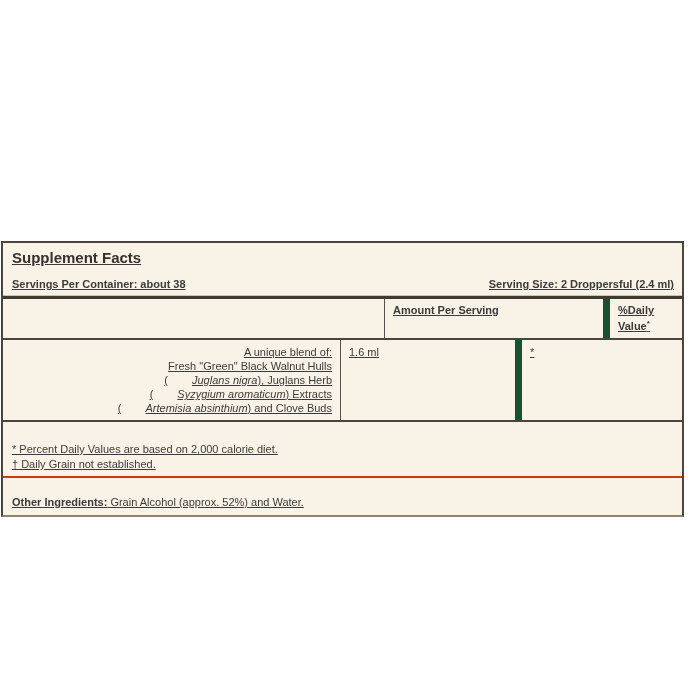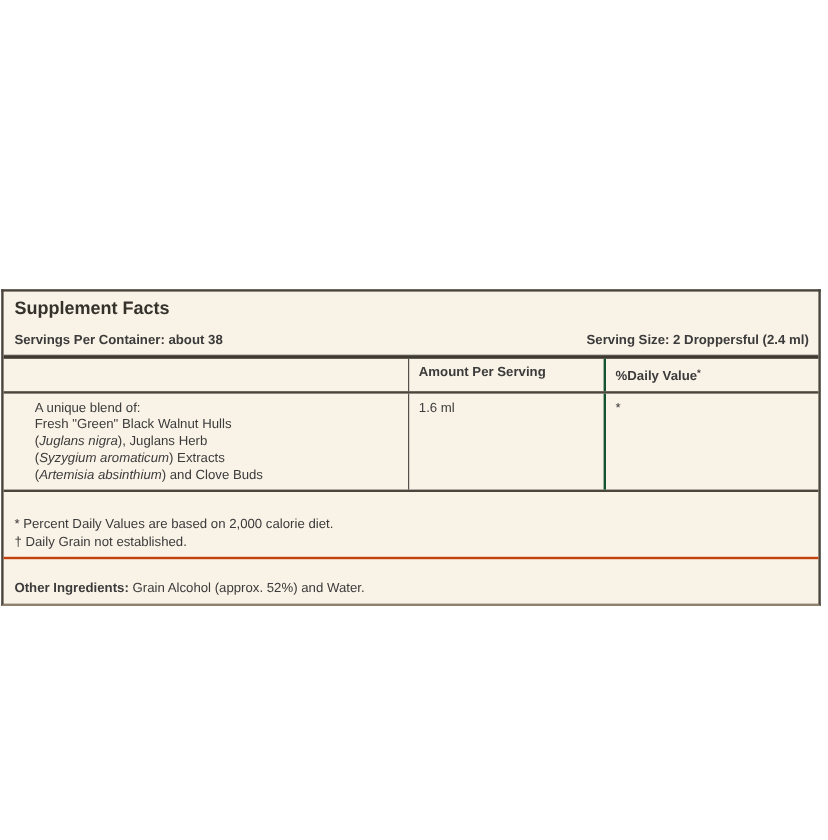--- a/index.html
+++ b/index.html
@@ -20,20 +20,21 @@
   .facts-panel {
     position: absolute;
     top: 241px;
     left: 1px;
     width: 683px;
     background: #f9f2e6;
     border: 2px solid #4a453d;
     border-bottom-color: #8e8170;
     color: #3b3b3b;
     box-sizing: border-box;
+    text-decoration: underline;
   }
   .facts-title {
     padding: 6px 9px 0 9px;
     font-size: 15px;
     font-weight: bold;
     color: #35322c;
   }
   .serving-row {
     display: flex;
     justify-content: space-between;
@@ -44,40 +45,41 @@
   }
   .sep-thick {
     border-top: 1px solid #c9c4bb;
     height: 3px;
     background: #3e3a32;
   }
   .tbl-row {
     display: flex;
     box-sizing: border-box;
   }
-  .col-desc  { width: 337px; box-sizing: border-box; padding: 5px 8px 5px 26px; }
+  .col-desc  { width: 337px; box-sizing: border-box; padding: 5px 8px 5px 26px; text-align: right; }
   .col-amt   { width: 163px; box-sizing: border-box; padding: 5px 8px; border-left: 1px solid #55504a; }
-  .col-dv    { flex: 1;      box-sizing: border-box; padding: 5px 8px; border-left: 2px solid #14532d; }
+  .col-dv    { flex: 1;      box-sizing: border-box; padding: 5px 8px; border-left: 7px solid #14532d; margin-left: 12px; }
   .header-row {
     border-bottom: 2px solid #4a453d;
     font-weight: bold;
     font-size: 11px;
     line-height: 13px;
+    gap: 44px;
   }
   .blend-row {
     font-size: 11px;
     line-height: 14px;
     min-height: 80px;
     border-bottom: 2px solid #4a453d;
   }
   .dv-sup {
     font-size: 8px;
     vertical-align: 4px;
   }
-  .italic { font-style: italic; }
+  .italic { font-style: italic; margin-left: 24px; }
   .footnotes {
     padding: 20px 8px 4px 9px;
     font-size: 11px;
     line-height: 15px;
     border-bottom: 2px solid #c2410c;
   }
   .other-ingredients {
     padding: 18px 8px 6px 9px;
     font-size: 11px;
     line-height: 13px;

